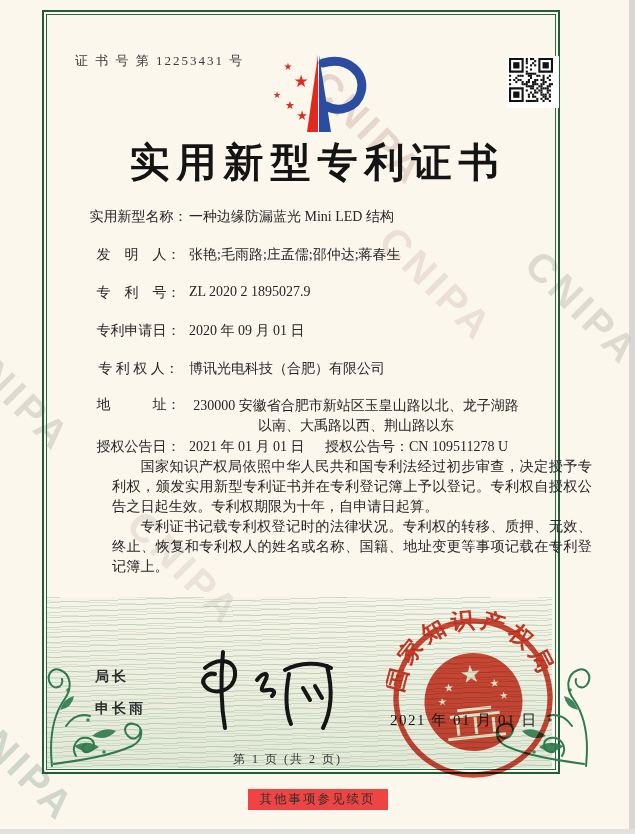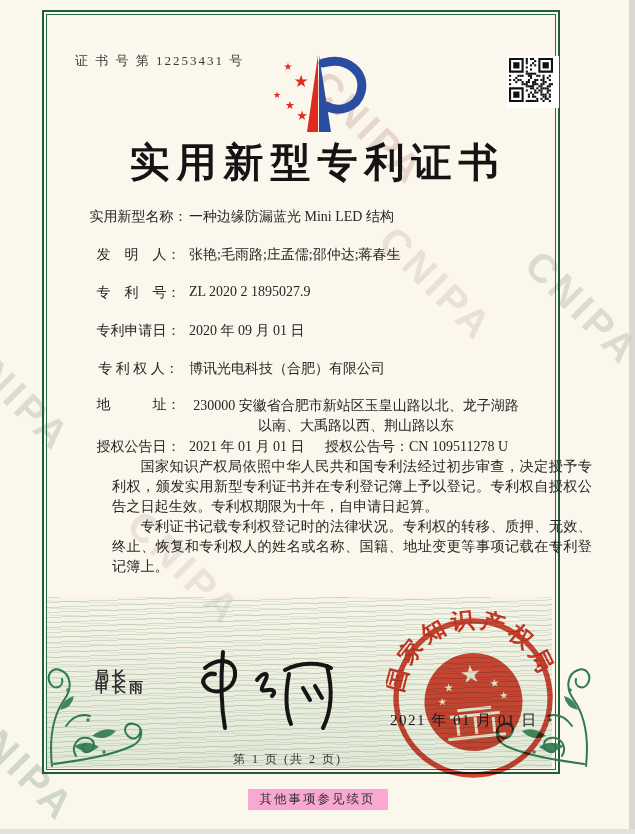--- a/index.html
+++ b/index.html
@@ -45,32 +45,32 @@
   .frow .val{display:inline-block;vertical-align:top;}
   .frow.addr .val{white-space:normal;width:334px;line-height:20px;}
   .grant-no{position:absolute;left:237px;top:0;white-space:nowrap;}
 
   .paras{position:absolute;left:72px;top:456px;width:480px;z-index:3;font-size:14.2px;
          line-height:20px;text-align:justify;margin-left:40px;}
   .paras p{margin:0;text-indent:2em;}
 
   .sig-title{position:absolute;left:95px;top:668px;z-index:3;font-family:Liberation Sans, sans-serif;
              font-weight:700;font-size:14px;letter-spacing:3px;color:#2e2e2e;}
-  .sig-name{position:absolute;left:95px;top:679px;z-index:3;font-family:"Liberation Sans","DejaVu Sans",sans-serif;
+  .sig-name{position:absolute;left:95px;top:700px;z-index:3;font-family:"Liberation Sans","DejaVu Sans",sans-serif;
             font-weight:700;font-size:14px;letter-spacing:3px;color:#2e2e2e;}
   .sig-hand{position:absolute;left:185px;top:640px;width:160px;height:100px;z-index:3;}
 
   .seal{position:absolute;left:388px;top:610px;width:170px;height:175px;z-index:4;
         transform:rotate(-6deg);mix-blend-mode:multiply;}
   .seal-date{position:absolute;left:390px;top:711px;z-index:5;font-size:15px;letter-spacing:1.5px;color:#171717;}
 
   .page-info{position:absolute;left:0;top:751px;width:575px;text-align:center;font-size:12px;
              letter-spacing:2px;color:#333;z-index:3;}
   .cont-note{position:absolute;left:0;top:789px;width:635px;text-align:center;z-index:3;}
-  .cont-note span{display:inline-block;background:#f9a8d4;padding:2px 12px;font-size:12.5px;
+  .cont-note span{display:inline-block;background:#ef4444;padding:2px 12px;font-size:12.5px;
                   letter-spacing:2px;color:#2f2f2f;}
 
   .flourish{position:absolute;width:106px;height:114px;z-index:3;pointer-events:none;}
   .flourish.left{left:44px;top:654px;}
   .flourish.right{left:488px;top:654px;transform:scaleX(-1);}
 </style>
 </head>
 <body>
 
 <div class="stage">

